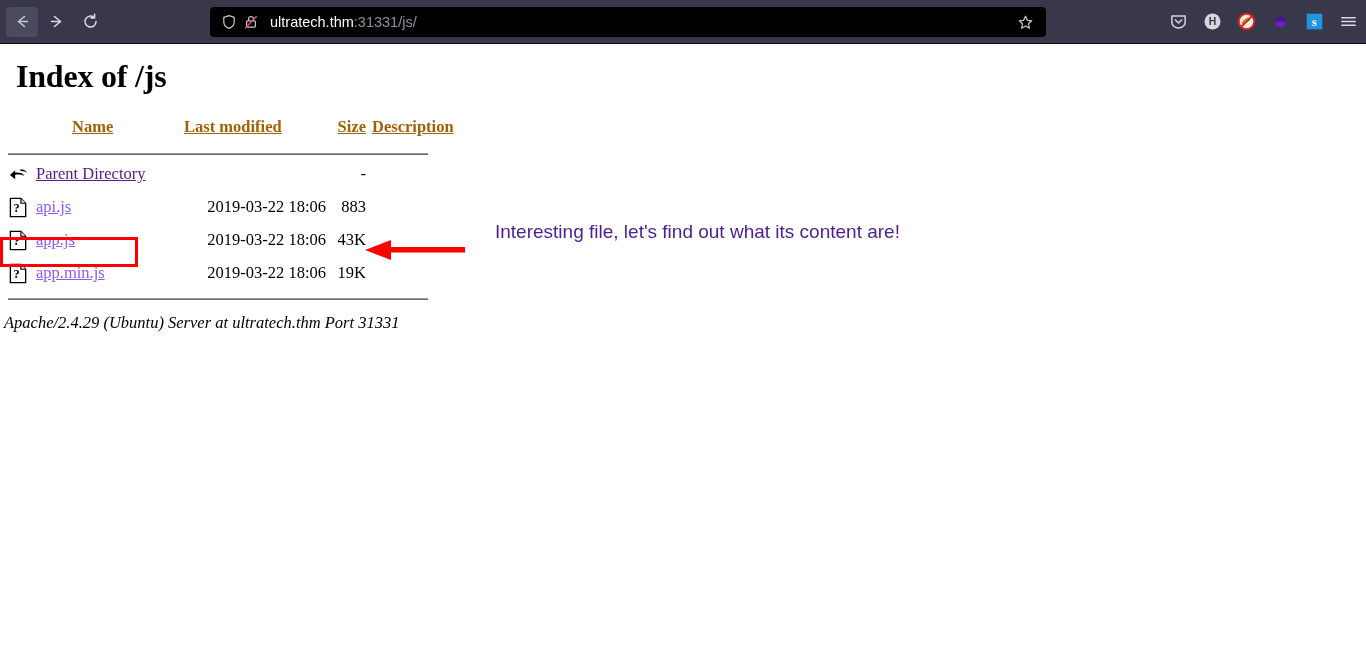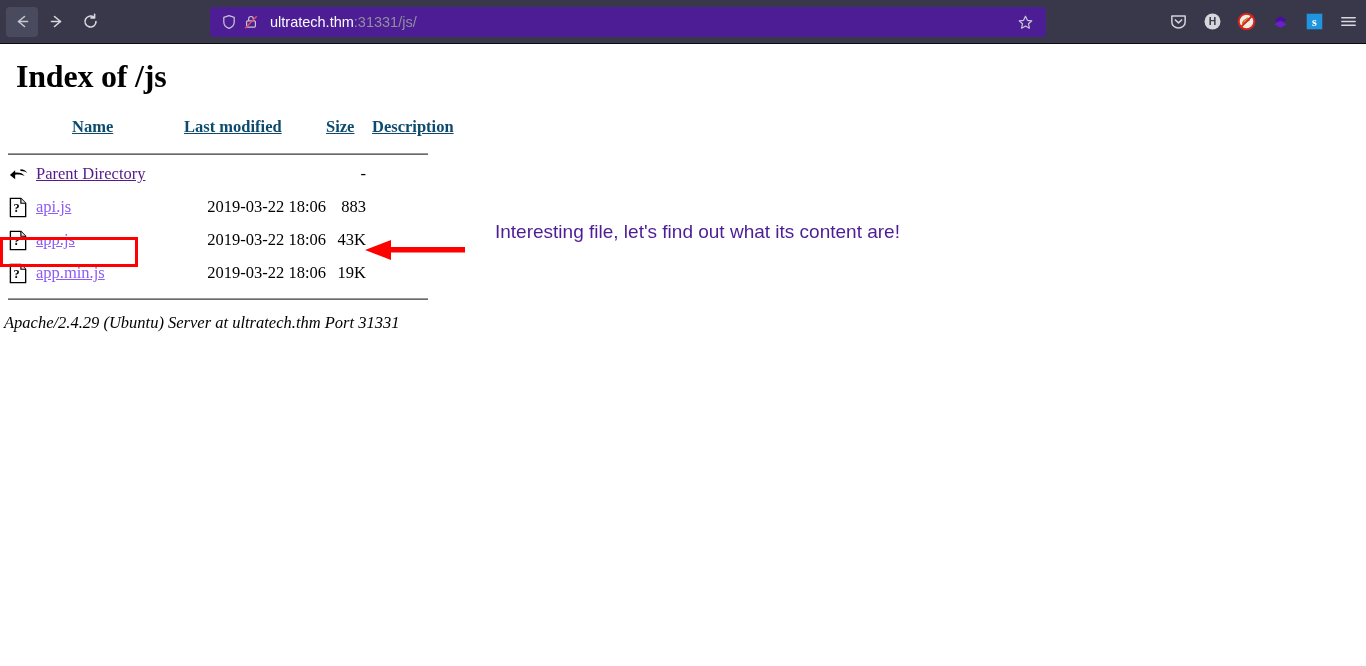--- a/index.html
+++ b/index.html
@@ -34,21 +34,21 @@
 
   #urlbar-wrap {
     position: absolute;
     left: 210px;
     width: 836px;
     height: 30px;
     top: 7px;
   }
   #urlbar {
     width: 100%; height: 100%;
-    background: #4c1d95;
+    background: #000000;
     border-radius: 4px;
     display: flex;
     align-items: center;
     padding: 0 8px 0 10px;
     cursor: text;
   }
   .ub-icon { width: 18px; height: 18px; flex: 0 0 auto; margin-right: 4px; display:flex; align-items:center; justify-content:center;}
   #url-text {
     flex: 1 1 auto;
     color: #fbfbfe;
@@ -96,28 +96,28 @@
   }
   table.idx { border-collapse: collapse; }
   table.idx td, table.idx th { padding: 0; vertical-align: top; }
   .col-icon  { width: 28px; }
   .col-name  { width: 142px; }
   .col-mod   { width: 148px; text-align: right; padding-left: 6px !important; }
   .col-size  { width: 40px;  text-align: right; }
   .col-desc  { width: 96px;  padding-left: 6px !important; }
 
   th a {
-    color: #0c4a6e;
+    color: #a16207;
     text-decoration: underline;
     font-weight: bold;
   }
   th { font-weight: bold; height: 30px; }
   th.col-name, th.col-mod, th.col-desc { text-align: left; }
   th.col-name { padding-left: 36px !important; }
-  th.col-size { text-align: left; }
+  th.col-size { text-align: right; }
 
   .hr-row td { padding: 0 !important; }
   .hrline {
     height: 2px;
     background: #6a6a6a;
     width: 420px;
     margin: 6px 0 5px 0;
     border-top: 1px solid #9a9a9a;
   }
 

